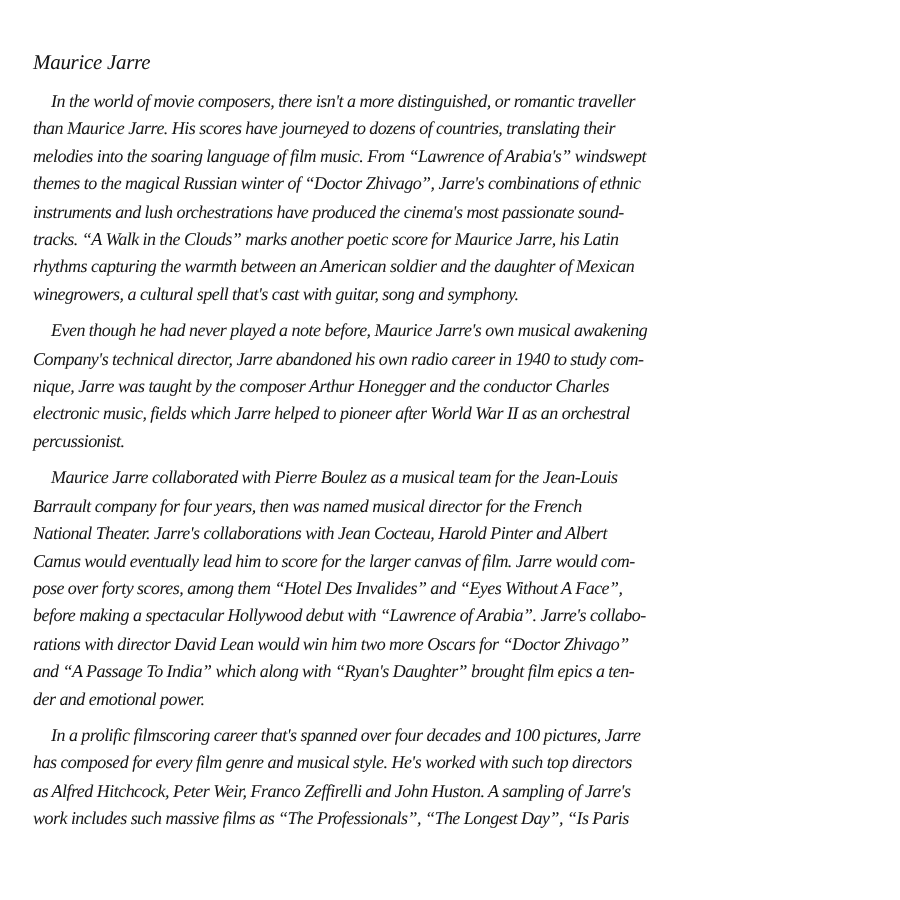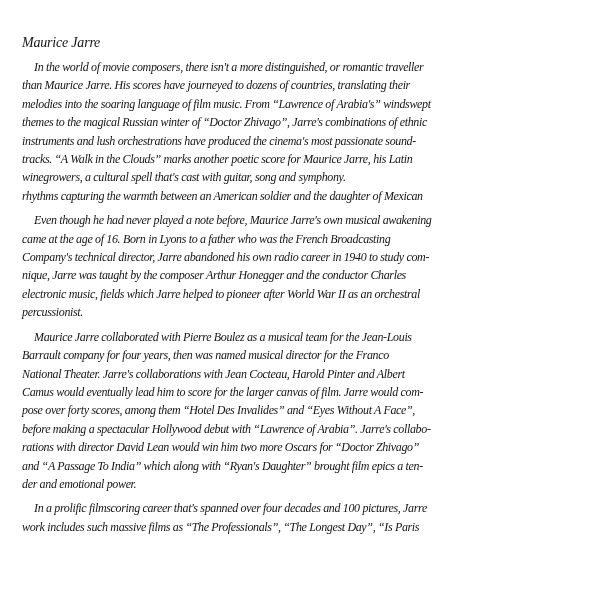--- a/index.html
+++ b/index.html
@@ -27,43 +27,44 @@
 <div class="page">
   <h1 class="title">Maurice Jarre</h1>
 
   <p class="para">
     <span class="line indent">In the world of movie composers, there isn't a more distinguished, or romantic traveller</span>
     <span class="line">than Maurice Jarre.  His scores have journeyed to dozens of countries, translating their</span>
     <span class="line">melodies into the soaring language of film music.  From “Lawrence of Arabia's” windswept</span>
     <span class="line">themes to the magical Russian winter of “Doctor Zhivago”, Jarre's combinations of ethnic</span>
     <span class="line">instruments and lush orchestrations have produced the cinema's most passionate sound-</span>
     <span class="line">tracks.  “A Walk in the Clouds” marks another poetic score for Maurice Jarre, his Latin</span>
+    <span class="line">rhythms capturing the warmth between an American soldier and the daughter of Mexican</span>
     <span class="line">winegrowers, a cultural spell that's cast with guitar, song and symphony.</span>
-    <span class="line">rhythms capturing the warmth between an American soldier and the daughter of Mexican</span>
   </p>
 
   <p class="para">
     <span class="line indent">Even though he had never played a note before, Maurice Jarre's own musical awakening</span>
-    <span class="line">came at the age of 16.  Born in Lyons to a father who was the French Broadcasting</span>
     <span class="line">Company's technical director, Jarre abandoned his own radio career in 1940 to study com-</span>
     <span class="line">nique, Jarre was taught by the composer Arthur Honegger and the conductor Charles</span>
     <span class="line">electronic music, fields which Jarre helped to pioneer after World War II as an orchestral</span>
     <span class="line">percussionist.</span>
   </p>
 
   <p class="para">
     <span class="line indent">Maurice Jarre collaborated with Pierre Boulez as a musical team for the Jean-Louis</span>
-    <span class="line">Barrault company for four years, then was named musical director for the Franco</span>
+    <span class="line">Barrault company for four years, then was named musical director for the French</span>
     <span class="line">National Theater.  Jarre's collaborations with Jean Cocteau, Harold Pinter and Albert</span>
     <span class="line">Camus would eventually lead him to score for the larger canvas of film.  Jarre would com-</span>
     <span class="line">pose over forty scores, among them “Hotel Des Invalides” and “Eyes Without A Face”,</span>
     <span class="line">before making a spectacular Hollywood debut with “Lawrence of Arabia”.  Jarre's collabo-</span>
     <span class="line">rations with director David Lean would win him two more Oscars for “Doctor Zhivago”</span>
     <span class="line">and “A Passage To India” which along with “Ryan's Daughter” brought film epics a ten-</span>
     <span class="line">der and emotional power.</span>
   </p>
 
   <p class="para">
     <span class="line indent">In a prolific filmscoring career that's spanned over four decades and 100 pictures, Jarre</span>
+    <span class="line">has composed for every film genre and musical style.  He's worked with such top directors</span>
+    <span class="line">as Alfred Hitchcock, Peter Weir, Franco Zeffirelli and John Huston.  A sampling of Jarre's</span>
     <span class="line">work includes such massive films as “The Professionals”, “The Longest Day”, “Is Paris</span>
 
   </p>
 </div>
 
 </body></html>

